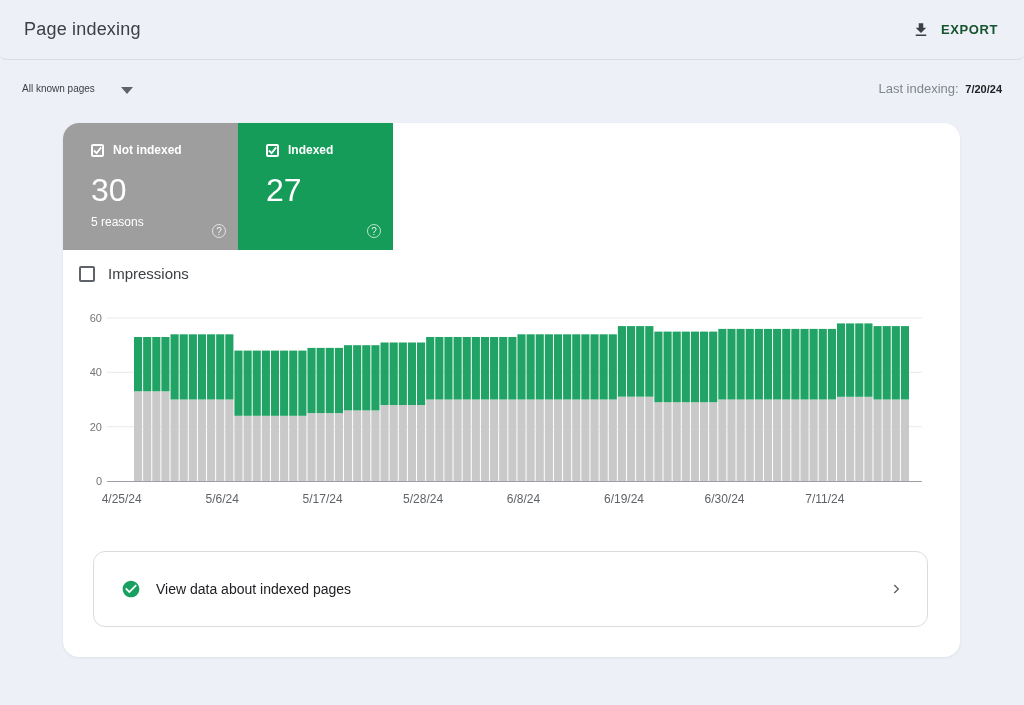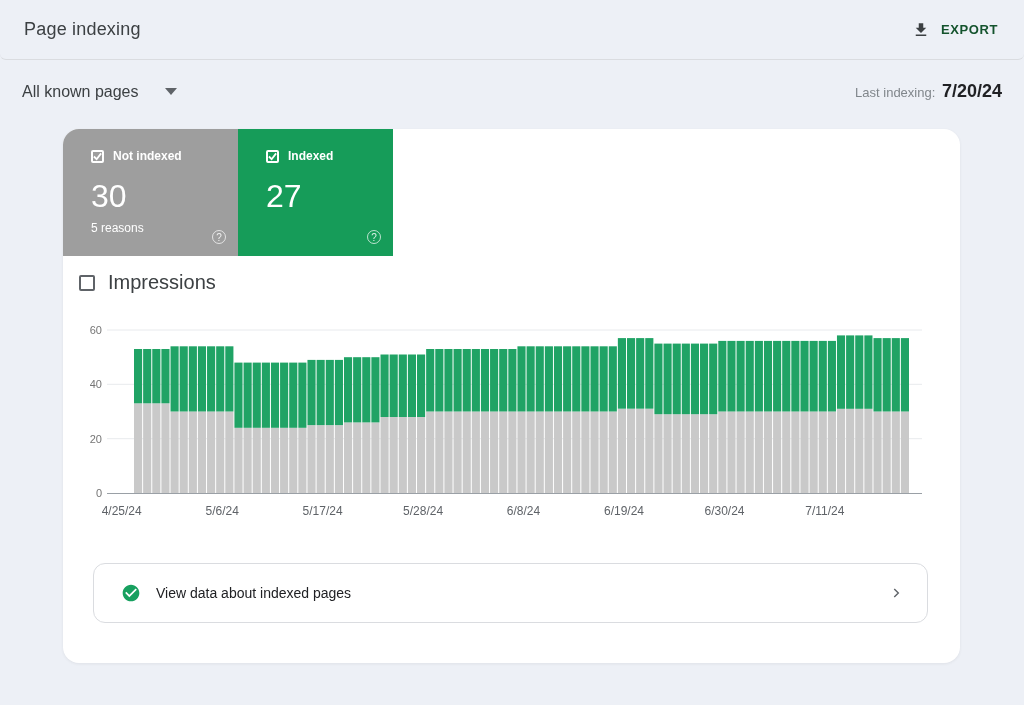--- a/index.html
+++ b/index.html
@@ -21,27 +21,27 @@
     display:flex; align-items:center; gap:11px;
     font-family:inherit; font-size:13px; font-weight:700; letter-spacing:.6px; color:#14532d;justify-content:flex-end;
   }
   
   .filter-row {
     display:flex; justify-content:space-between; align-items:center;
     padding:21px 22px 0 22px;
   }
   .filter-dropdown {
     background:none; border:none; cursor:pointer;
-    display:flex; align-items:center; gap:26px;
-    font-family:inherit; font-size:16px; color:#3c4043;
+    display:flex; align-items:flex-end; gap:26px;
+    font-family:inherit; font-size:10px; color:#3c4043;
   }
   .tri-down { width:0; height:0; border-left:6px solid transparent;
     border-right:6px solid transparent; border-top:7px solid #5f6368; }
   .last-updated { font-size:13px; color:#80868b; }
-  .last-updated b { color:#202124; font-weight:700; font-size:18px; margin-left:3px; }
+  .last-updated b { color:#202124; font-weight:700; font-size:11px; margin-left:3px; }
   
   .panel {
     margin:27px 0 0 63px; width:897px; height:534px;
     background:#fff; border-radius:16px;
     box-shadow:0 1px 3px rgba(60,64,67,.08);
   }
   .cards { display:flex; }
   .card { height:127px; padding:20px 0 0 28px; position:relative; color:#fff; cursor:pointer; }
   .card.gray  { width:175px; background:#9e9e9e; border-radius:16px 0 0 0; }
   .card.green { width:155px; background:#169c59; }
@@ -51,29 +51,29 @@
   .card-value { font-size:32px; font-weight:400; margin-top:17px; line-height:1; }
   .card-sub { font-size:12px; margin-top:9px; }
   .help {
     position:absolute; right:12px; bottom:12px; width:14px; height:14px;
     border:1px solid rgba(255,255,255,.7); border-radius:50%;
     font-size:10px; line-height:13px; text-align:center; color:rgba(255,255,255,.85);
   }
   
   .imp-row { display:flex; align-items:center; gap:13px; margin:15px 0 0 16px; cursor:pointer; width:max-content; }
   .impbox { width:16px; height:16px; border:2px solid #5f6368; border-radius:2px; background:#fff; }
-  .imp-label { font-size:20px; color:#3c4043; }
+  .imp-label { font-size:15px; color:#3c4043; }
   
   .chart-wrap { margin:26px 0 0 15px; }
   .y-axis-title { font-size:11px; color:#5f6368; margin-left:2px; }
   svg.chart { display:block; margin-top:3px; }
   svg.chart text { font-family:"Liberation Sans", sans-serif; }
   
   .view-row {
-    width:835px; height:60px; margin:31px 0 0 30px;
+    width:835px; height:76px; margin:31px 0 0 30px;
     border:1px solid #dadce0; border-radius:12px; background:#fff;
     display:flex; align-items:center; gap:15px; padding:0 24px 0 27px; cursor:pointer;
   }
   .view-label { font-size:14px; color:#202124; }
   .chev { margin-left:auto; display:flex; }
 </style>
 </head>
 <body>
 
 <header class="app-header">

